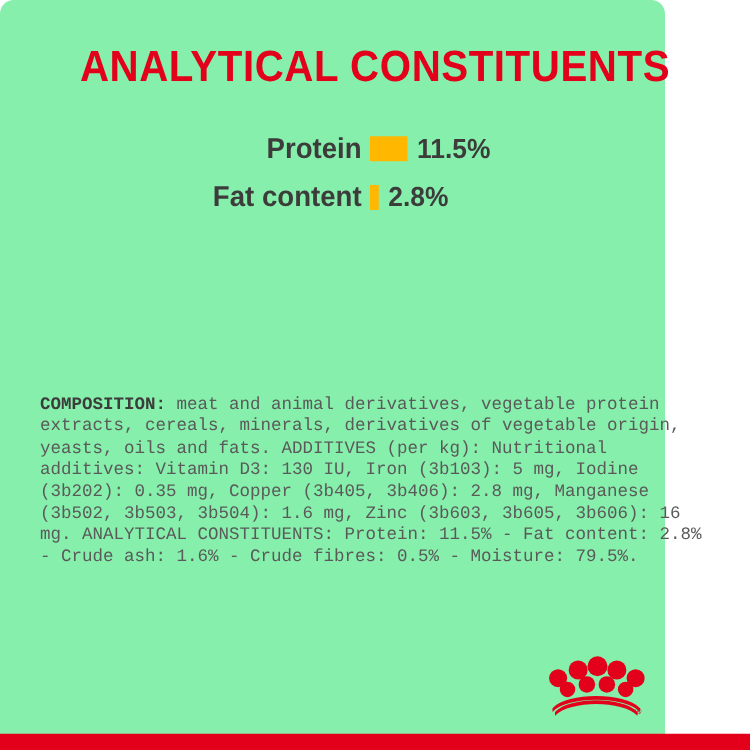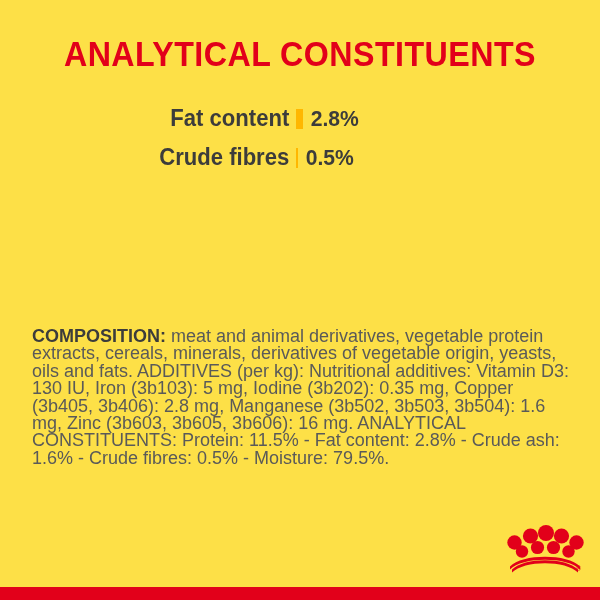--- a/index.html
+++ b/index.html
@@ -6,22 +6,23 @@
 
   html, body {
     width:600px; height:600px;
     background:#ffffff;
     font-family:"Liberation Sans", sans-serif;
     overflow:hidden;
   }
 
   #page {
     position:relative;
-    width:600px; height:600px;
-    background:#fde047;
+    width:532px; height:600px;
+    background:#86efac;
+    border-radius:11px;
   }
 
   
   .title {
     position:absolute;
     top:36px; left:0; width:600px;
     text-align:center;
     color:#e2001a;
     font-family:"Liberation Sans Narrow","Liberation Sans", sans-serif;
     font-weight:bold;
@@ -74,25 +75,24 @@
     transform:scaleX(0.96);
     transform-origin:left center;
   }
 
   
   .composition {
     position:absolute;
     top:316px; left:32px;
     width:538px;
     color:#5a5a59;
-    font-family:Liberation Sans, sans-serif;
-    font-size:18px;
+    font-family:Liberation Mono, monospace;
+    font-size:14px;
     line-height:17.4px;
     text-align:left;
-    margin-top:12px;
   }
   .composition b {
     color:#3c3c3b;
     font-weight:bold;
   }
 
   
   .logo {
     position:absolute;
     right:16px;
@@ -111,28 +111,28 @@
 </style>
 </head>
 <body>
 
 <div id="page">
 
   <div class="title">ANALYTICAL CONSTITUENTS</div>
 
   <div class="chart" id="chart">
       <div class="row">
+        <div class="row-label">Protein</div>
+        <div class="row-bar" style="width: 29.5094px; background: rgb(255, 183, 0);"></div>
+        <div class="row-value">11.5%</div>
+      </div>
+      <div class="row">
         <div class="row-label">Fat content</div>
         <div class="row-bar" style="width: 7.18491px; background: rgb(255, 183, 0);"></div>
         <div class="row-value">2.8%</div>
-      </div>
-      <div class="row">
-        <div class="row-label">Crude fibres</div>
-        <div class="row-bar" style="width: 2px; background: rgb(255, 183, 0);"></div>
-        <div class="row-value">0.5%</div>
       </div>
     </div>
 
   <div class="composition">
     <b>COMPOSITION:</b><span> meat and animal derivatives, vegetable protein extracts, cereals, minerals, derivatives of vegetable origin, yeasts, oils and fats. ADDITIVES (per kg): Nutritional additives: Vitamin D3: 130 IU, Iron (3b103): 5 mg, Iodine (3b202): 0.35 mg, Copper (3b405, 3b406): 2.8 mg, Manganese (3b502, 3b503, 3b504): 1.6 mg, Zinc (3b603, 3b605, 3b606): 16 mg. ANALYTICAL CONSTITUENTS: Protein: 11.5% - Fat content: 2.8% - Crude ash: 1.6% - Crude fibres: 0.5% - Moisture: 79.5%.</span>
   </div>
 
   <div class="logo">
     <svg viewBox="0 0 78 56" xmlns="http://www.w3.org/2000/svg" aria-hidden="true">
       <g fill="#e2001a">

